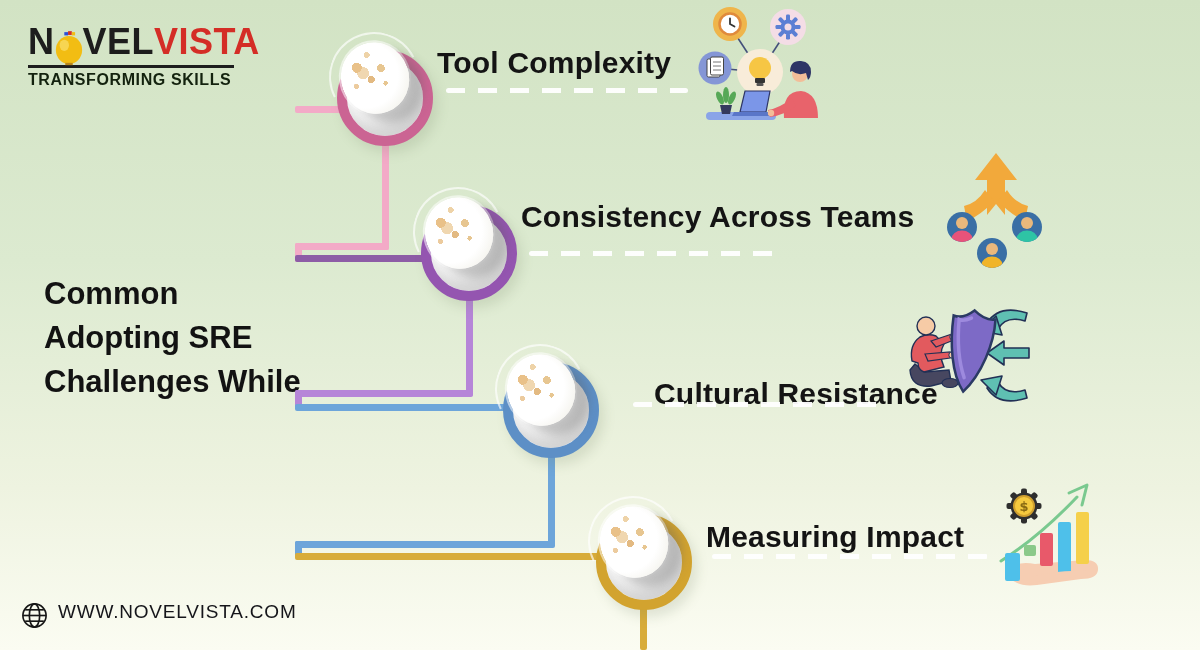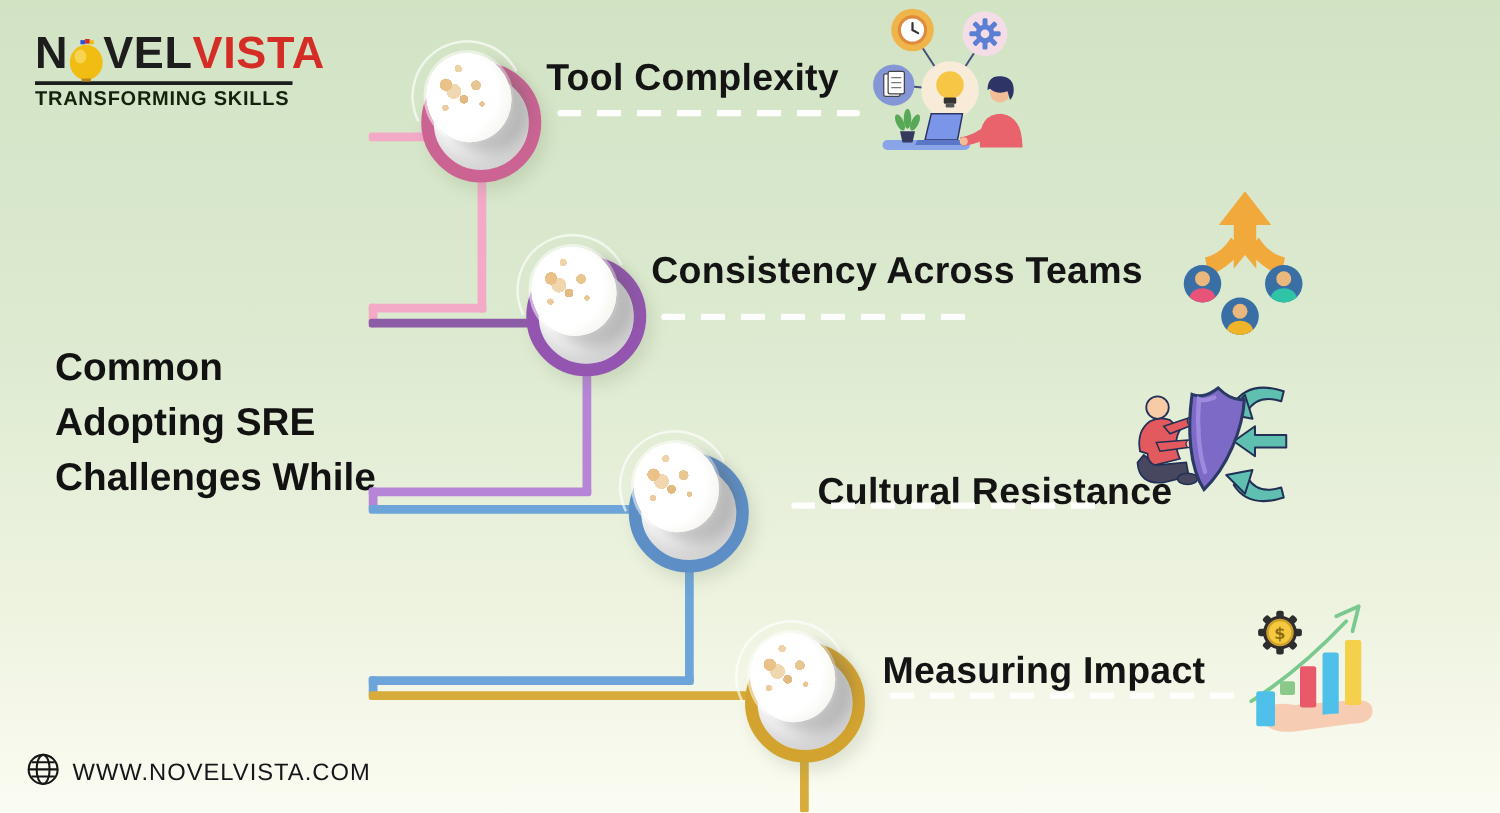--- a/index.html
+++ b/index.html
@@ -54,21 +54,21 @@
 
   
   .challenge-label{ position:absolute; font-size:30px; font-weight:800; color:#141414; letter-spacing:.2px; }
   .dash{ position:absolute; height:5px; border-radius:3px;
     background:repeating-linear-gradient(90deg, rgba(255,255,255,.95) 0 19px, rgba(255,255,255,0) 19px 32px); }
 
   
   .illus{ position:absolute; }
 
   
-  .footer{ position:absolute; left:20px; top:601px; display:flex; align-items:flex-end; gap:9px; }
+  .footer{ position:absolute; left:20px; top:601px; display:flex; align-items:flex-start; gap:9px; }
   .website{ font-size:19px; color:#15151a; letter-spacing:.8px; font-weight:500; }
 </style>
 </head>
 <body>
 
 <div id="stage">
 
   <div class="logo">
     <div class="logo-row">
       <span class="logo-word">N</span>

